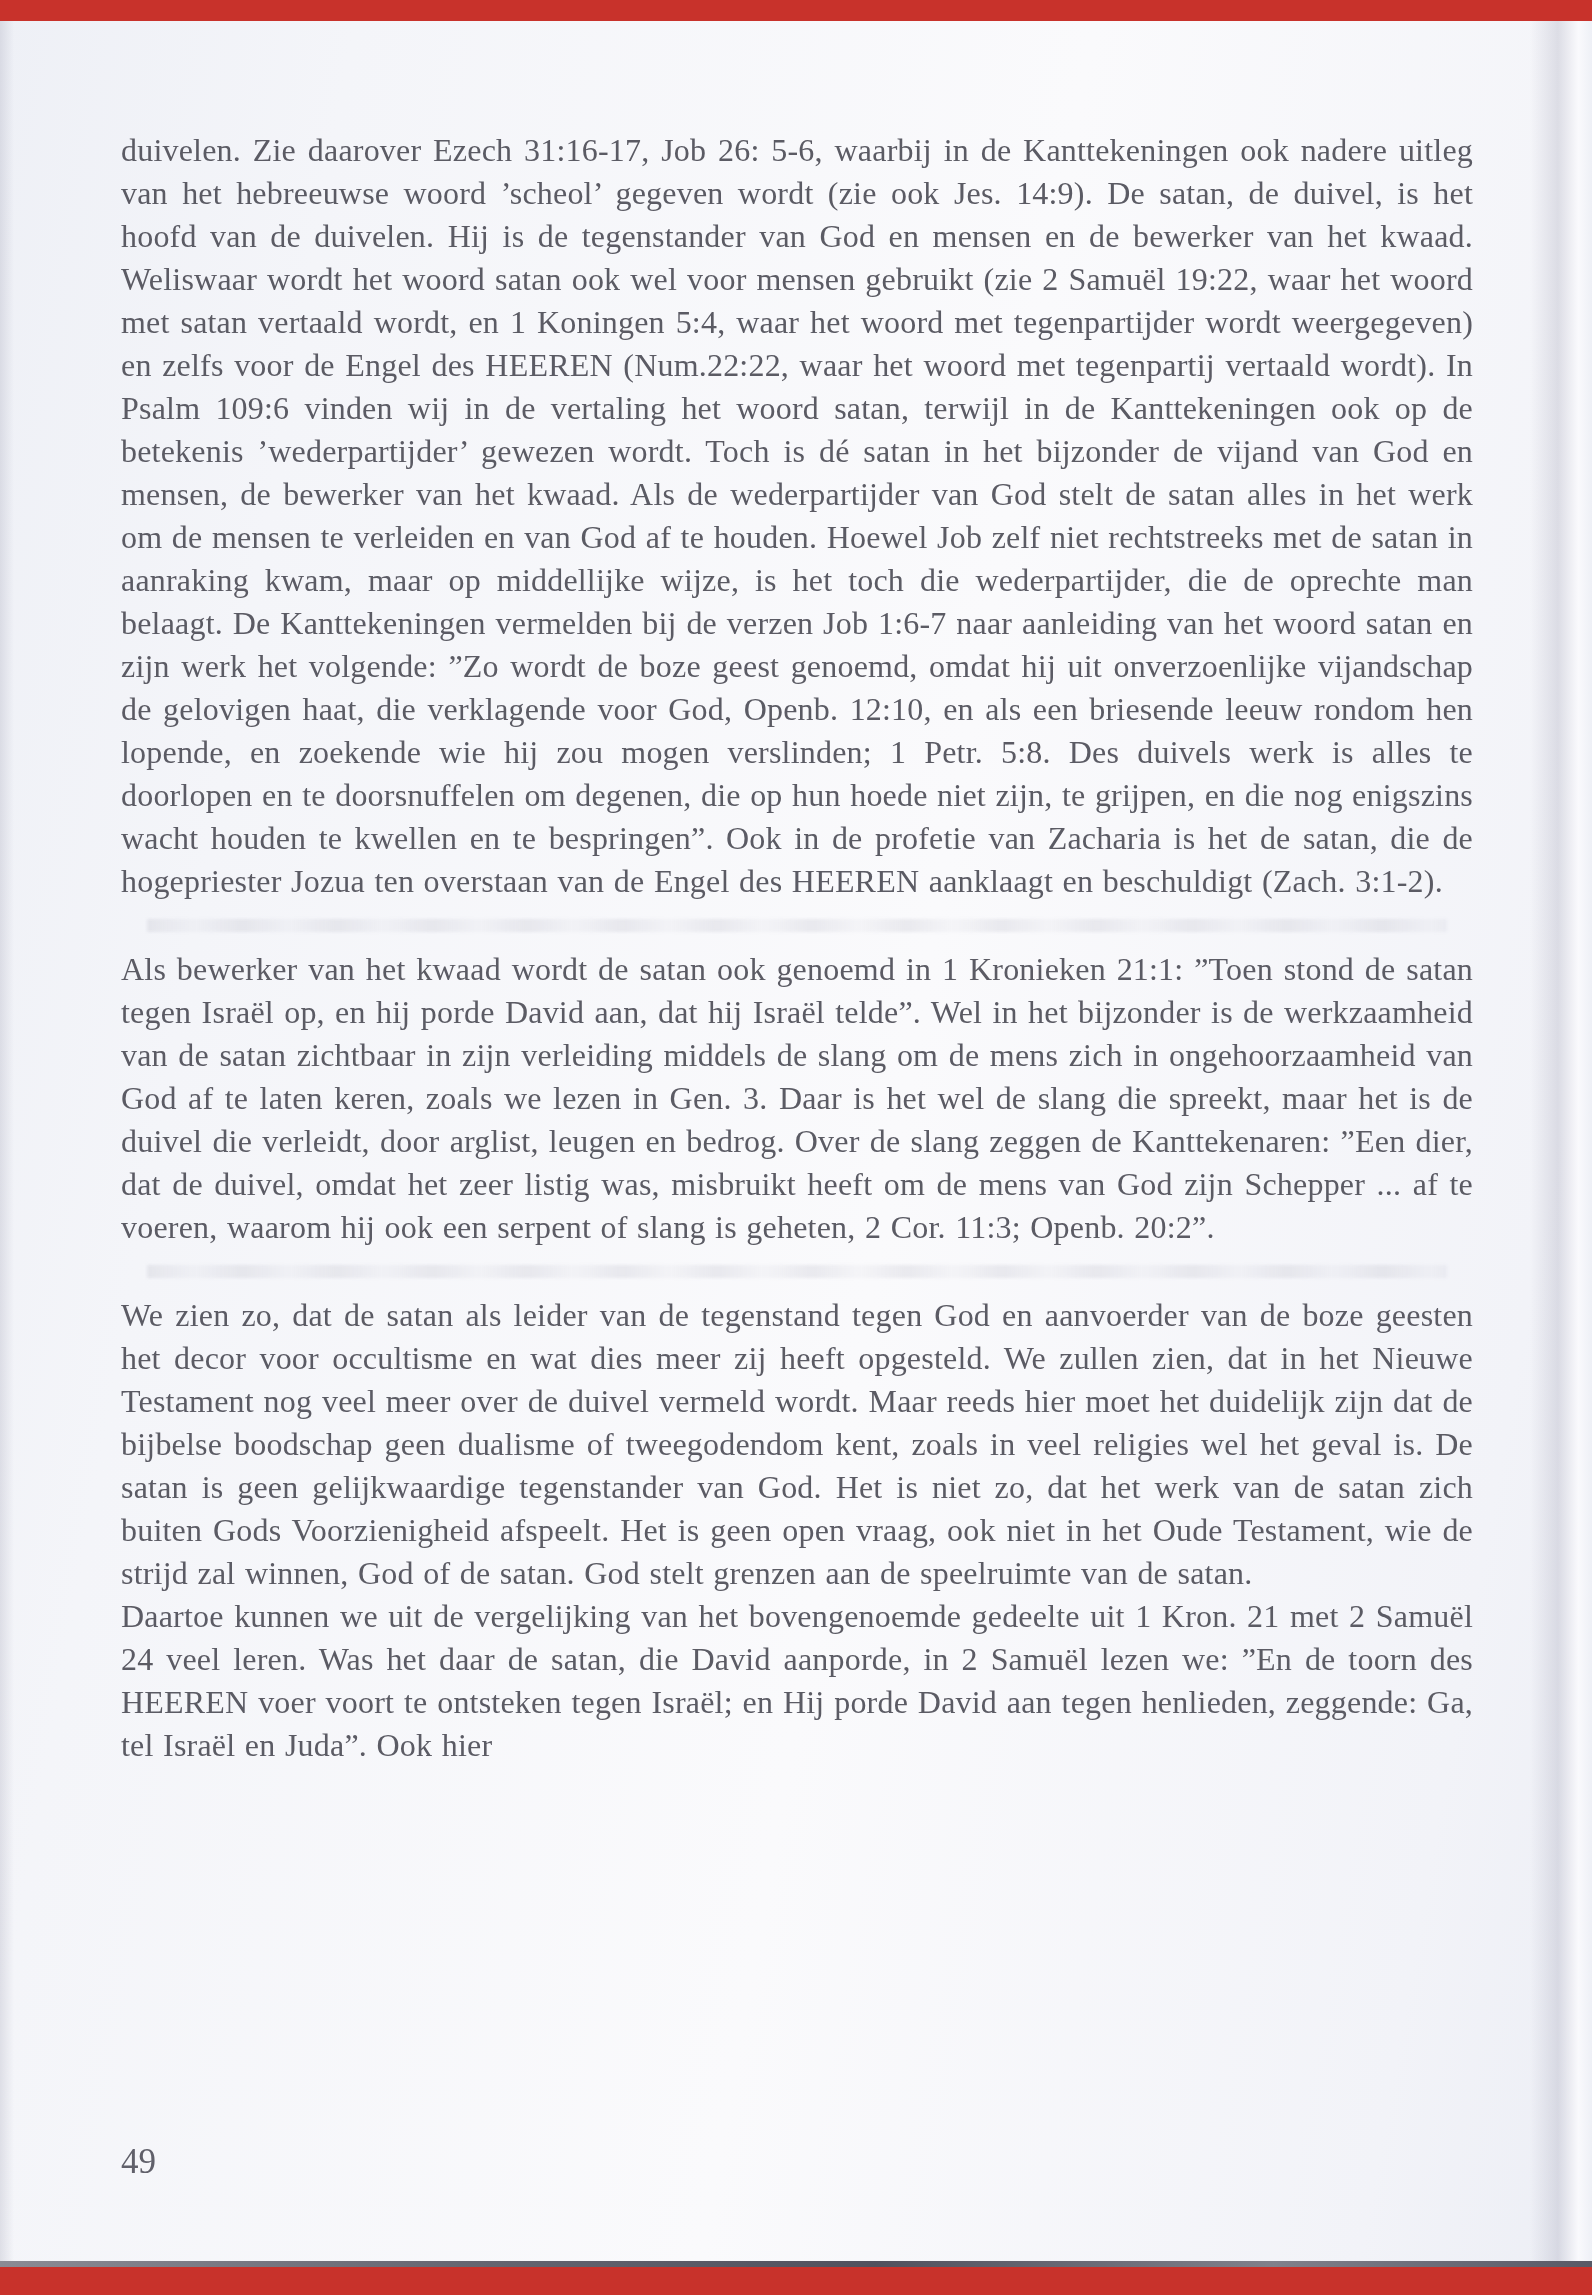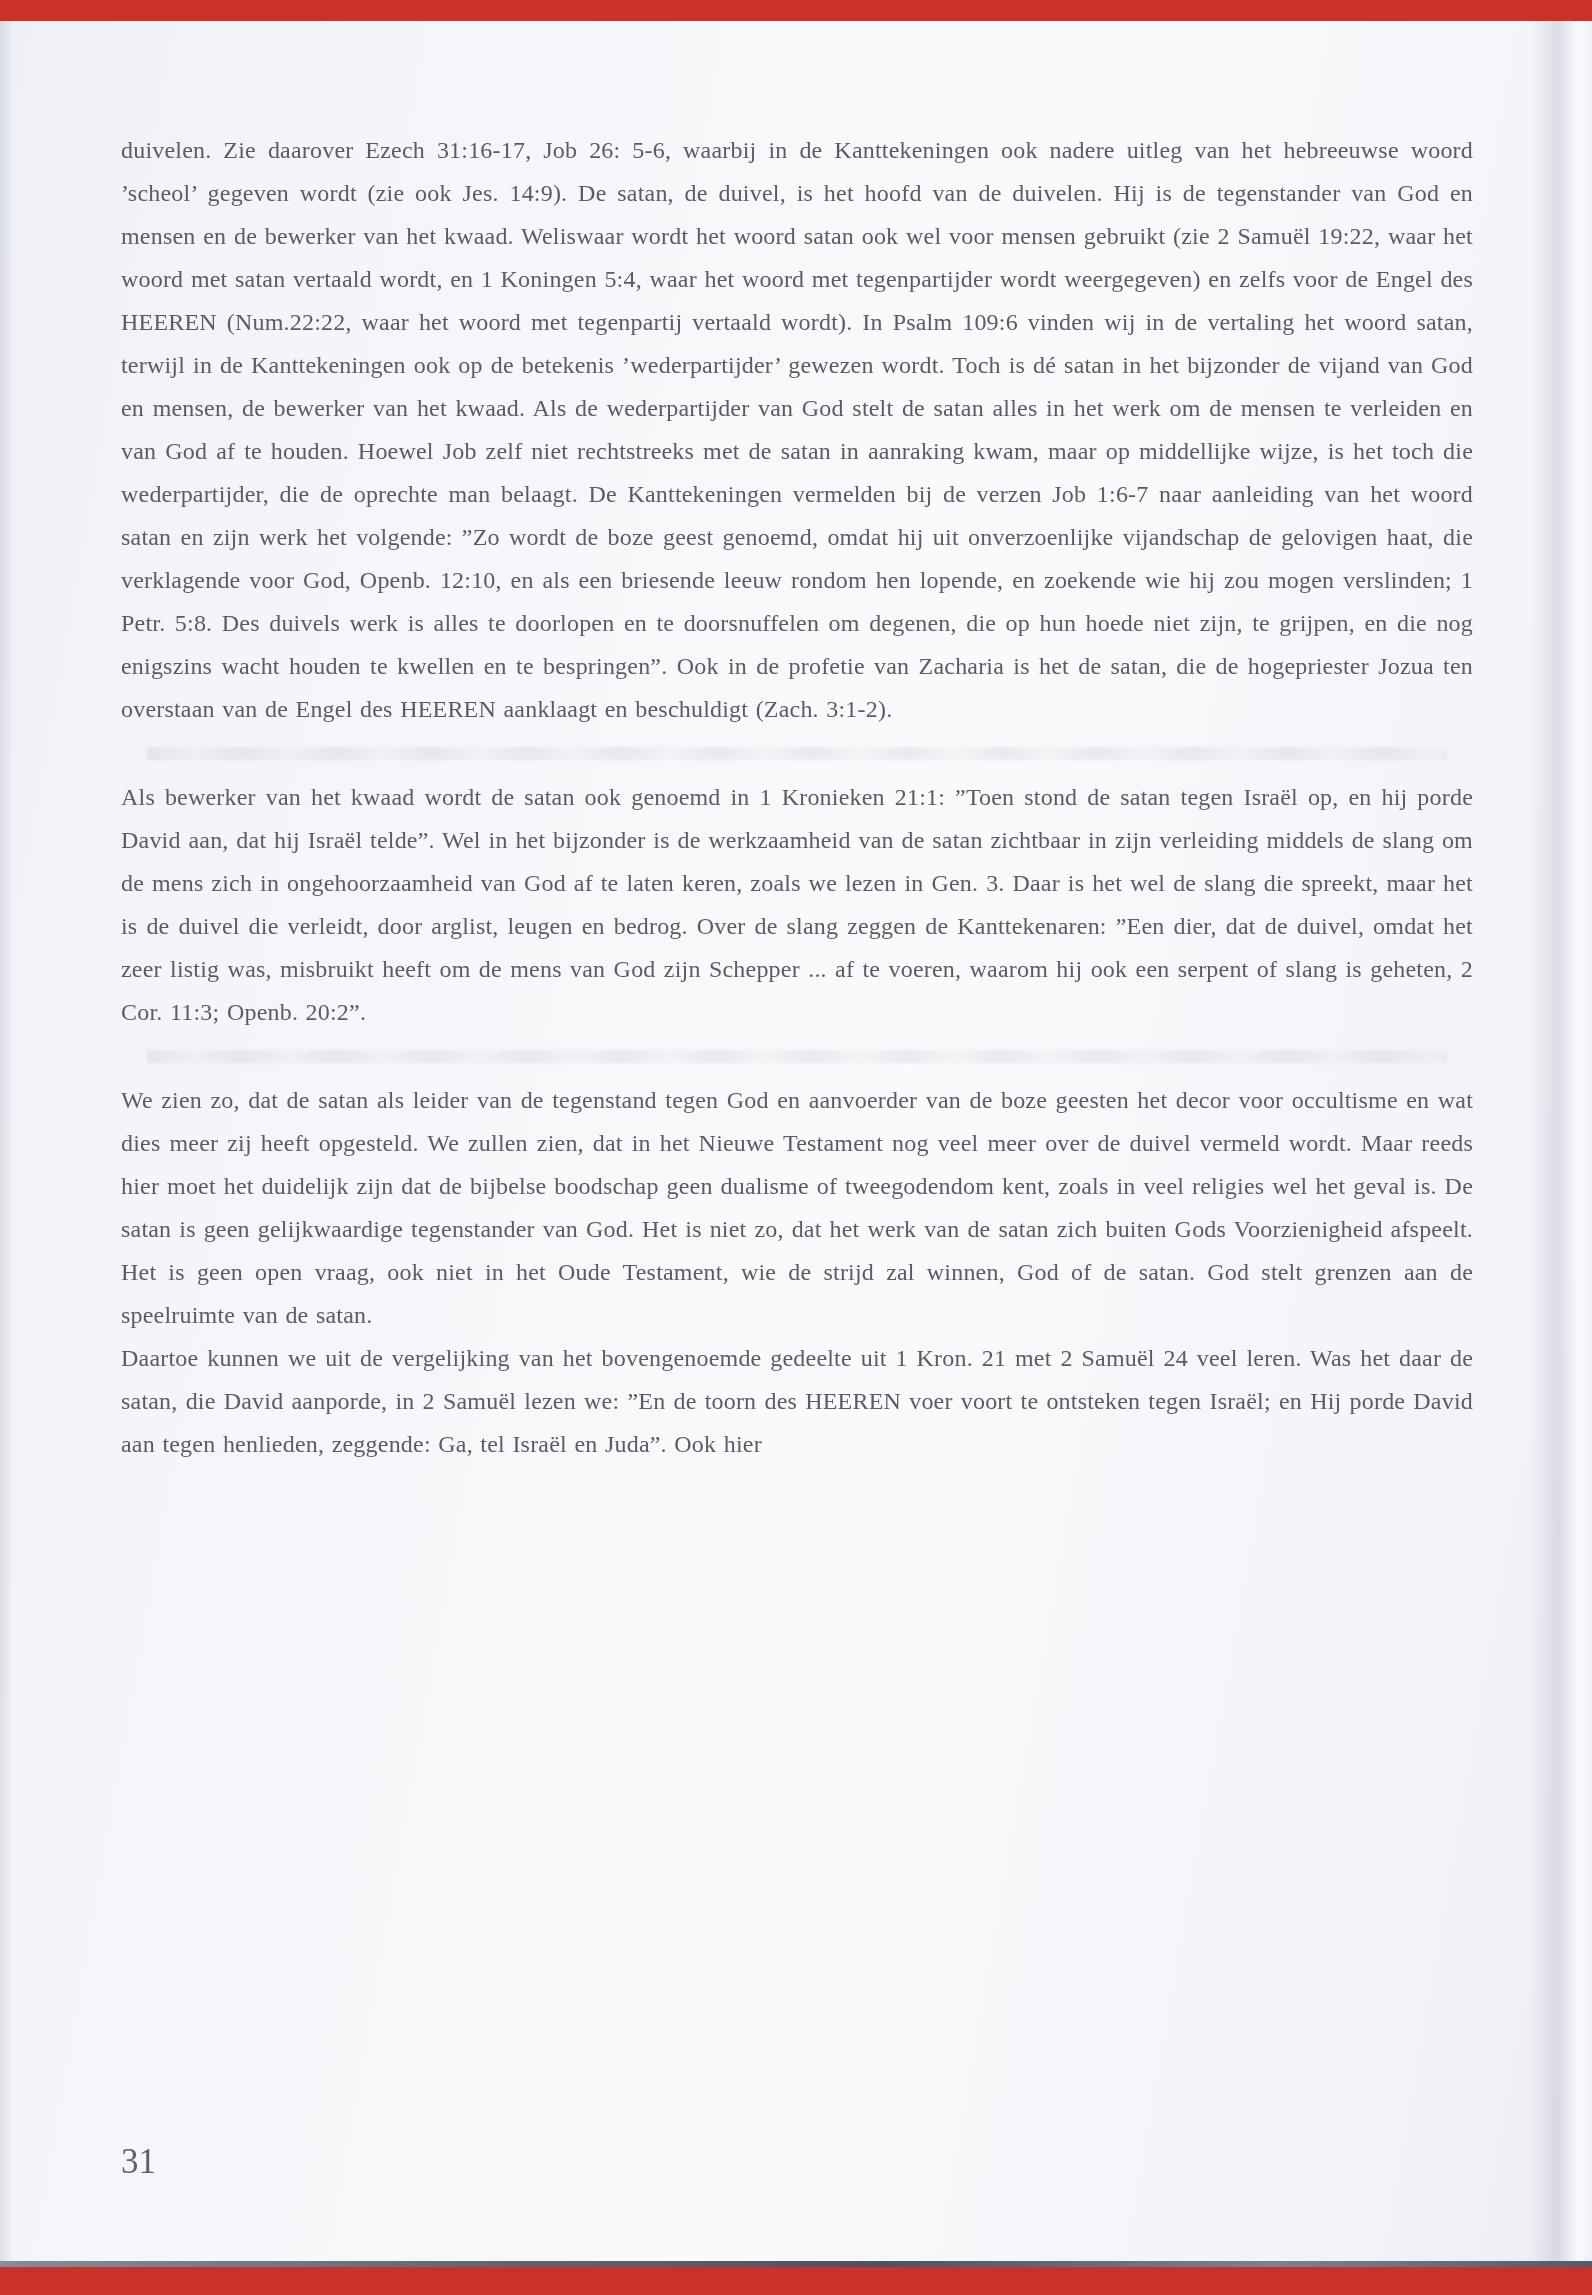--- a/index.html
+++ b/index.html
@@ -33,21 +33,21 @@
     position: absolute; top: 21px; bottom: 34px; left: 0; width: 14px;
     background: linear-gradient(to right, rgba(120,120,145,0.18), rgba(120,120,145,0));
   }
   .text-column {
     position: absolute;
     left: 121px; top: 129px; width: 1352px;
   }
   .text-column p {
     margin: 0;
     text-align: justify;
-    font-size: 24px;
+    font-size: 32px;
     line-height: 43px;
     letter-spacing: 0.2px;
     word-spacing: 1.3px;
     color: #5b5b64;
   }
   .para-gap {
     position: relative;
     height: 45px;
   }
   .bleed-smudge {
@@ -80,19 +80,19 @@
       <div class="bleed-smudge"></div>
     </div>
     <p>Als bewerker van het kwaad wordt de satan ook genoemd in 1 Kronieken 21:1: ”Toen stond de satan tegen Israël op, en hij porde David aan, dat hij Israël telde”. Wel in het bijzonder is de werkzaamheid van de satan zichtbaar in zijn verleiding middels de slang om de mens zich in ongehoorzaamheid van God af te laten keren, zoals we lezen in Gen. 3. Daar is het wel de slang die spreekt, maar het is de duivel die verleidt, door arglist, leugen en bedrog. Over de slang zeggen de Kanttekenaren: ”Een dier, dat de duivel, omdat het zeer listig was, misbruikt heeft om de mens van God zijn Schepper ... af te voeren, waarom hij ook een serpent of slang is geheten, 2 Cor. 11:3; Openb. 20:2”.</p>
     <div class="para-gap">
       <div class="bleed-smudge"></div>
     </div>
     <p>We zien zo, dat de satan als leider van de tegenstand tegen God en aanvoerder van de boze geesten het decor voor occultisme en wat dies meer zij heeft opgesteld. We zullen zien, dat in het Nieuwe Testament nog veel meer over de duivel vermeld wordt. Maar reeds hier moet het duidelijk zijn dat de bijbelse boodschap geen dualisme of tweegodendom kent, zoals in veel religies wel het geval is. De satan is geen gelijkwaardige tegenstander van God. Het is niet zo, dat het werk van de satan zich buiten Gods Voorzienigheid afspeelt. Het is geen open vraag, ook niet in het Oude Testament, wie de strijd zal winnen, God of de satan. God stelt grenzen aan de speelruimte van de satan.</p>
     <p>Daartoe kunnen we uit de vergelijking van het bovengenoemde gedeelte uit 1 Kron. 21 met 2 Samuël 24 veel leren. Was het daar de satan, die David aanporde, in 2 Samuël lezen we: ”En de toorn des HEEREN voer voort te ontsteken tegen Israël; en Hij porde David aan tegen henlieden, zeggende: Ga, tel Israël en Juda”. Ook hier</p>
   </div>
 
-  <div class="page-number">31</div>
+  <div class="page-number">49</div>
 
   <div class="bottom-edge-line"></div>
   <div class="backdrop-strip backdrop-bottom"></div>
 
 </div>
 
 
 </body></html>

